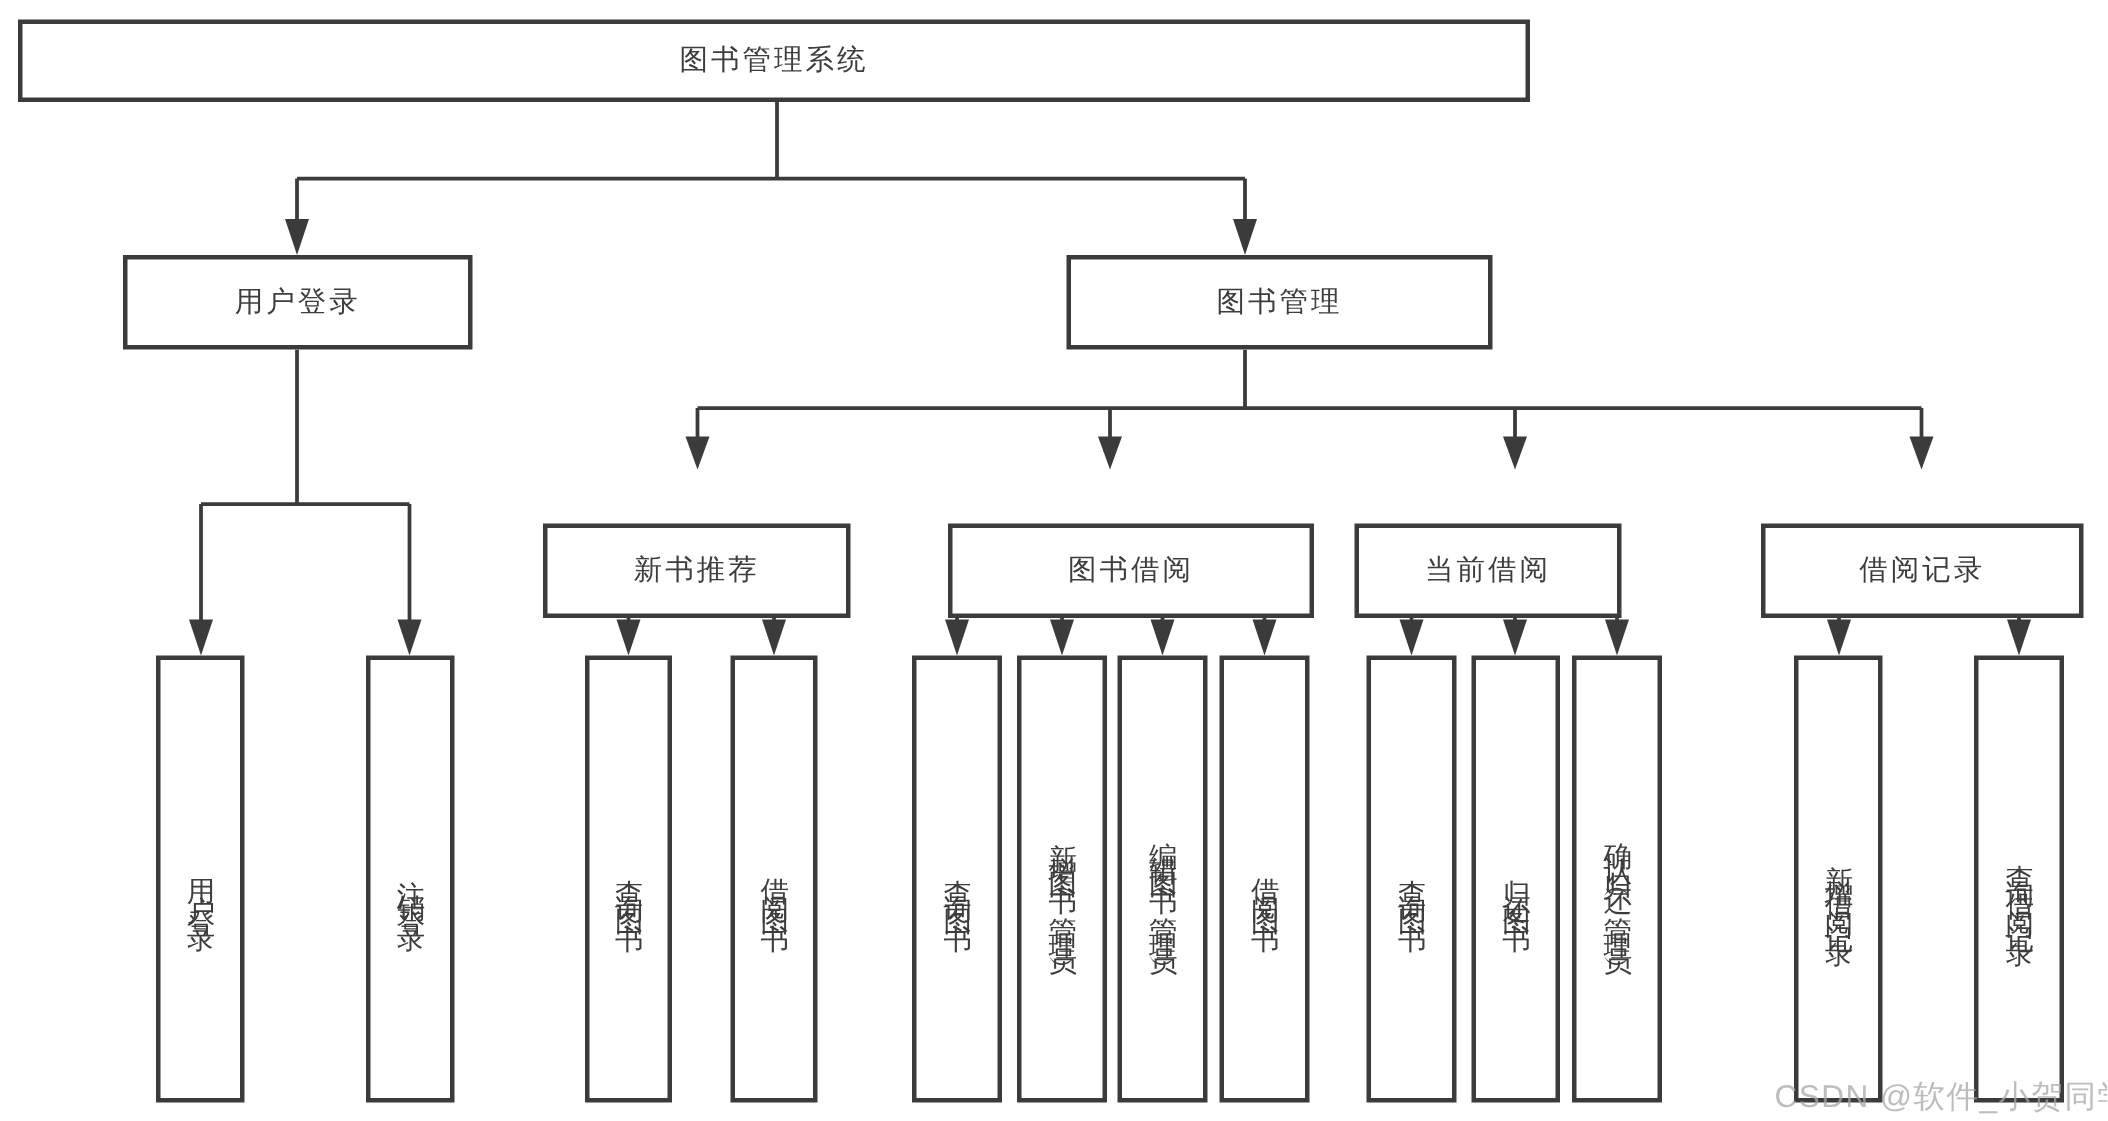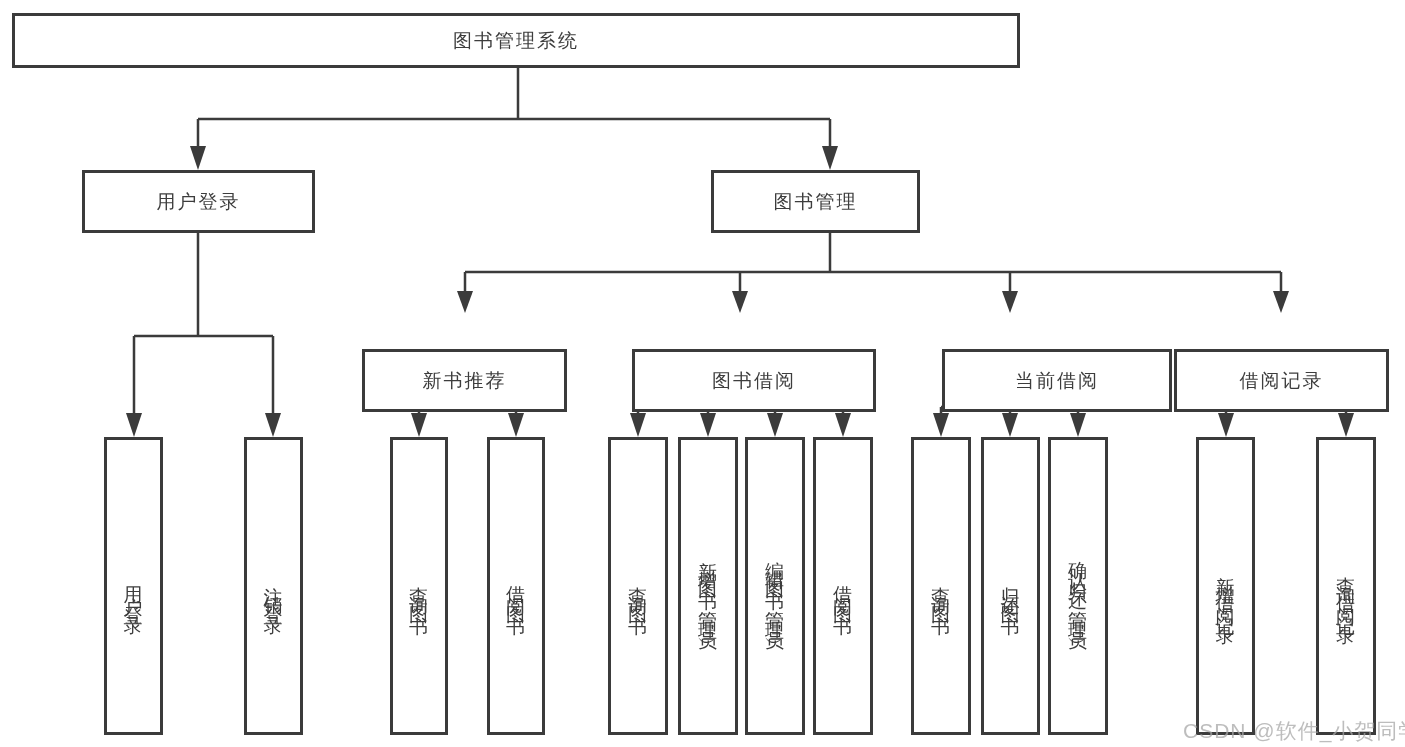--- a/index.html
+++ b/index.html
@@ -107,25 +107,25 @@
       <polygon points="1002,413 1018,413 1010,437"></polygon>
       <polygon points="1070,413 1086,413 1078,437"></polygon>
       <polygon points="1218,413 1234,413 1226,437"></polygon>
       <polygon points="1338,413 1354,413 1346,437"></polygon>
     </g>
   </svg>
 
   <div class="node h root">图书管理系统</div>
 
   <div class="node h lvl2" style="left:82px;width:233px">用户登录</div>
-  <div class="node h lvl2" style="left:711px;width:209px">图书管理</div>
+  <div class="node h lvl2" style="left:711px;width:284px">图书管理</div>
 
   <div class="node h lvl3" style="left:362px;width:205px">新书推荐</div>
   <div class="node h lvl3" style="left:632px;width:244px">图书借阅</div>
-  <div class="node h lvl3" style="left:942px;width:230px">当前借阅</div>
+  <div class="node h lvl3" style="left:903px;width:178px">当前借阅</div>
   <div class="node h lvl3" style="left:1174px;width:215px">借阅记录</div>
 
   <div class="node leaf" style="left:104px;width:59px">用户登录</div>
   <div class="node leaf" style="left:244px;width:59px">注销登录</div>
   <div class="node leaf" style="left:390px;width:58px">查询图书</div>
   <div class="node leaf" style="left:487px;width:58px">借阅图书</div>
   <div class="node leaf" style="left:608px;width:60px">查询图书</div>
   <div class="node leaf" style="left:678px;width:60px">新增图书（管理员）</div>
   <div class="node leaf" style="left:745px;width:60px">编辑图书（管理员）</div>
   <div class="node leaf" style="left:813px;width:60px">借阅图书</div>

